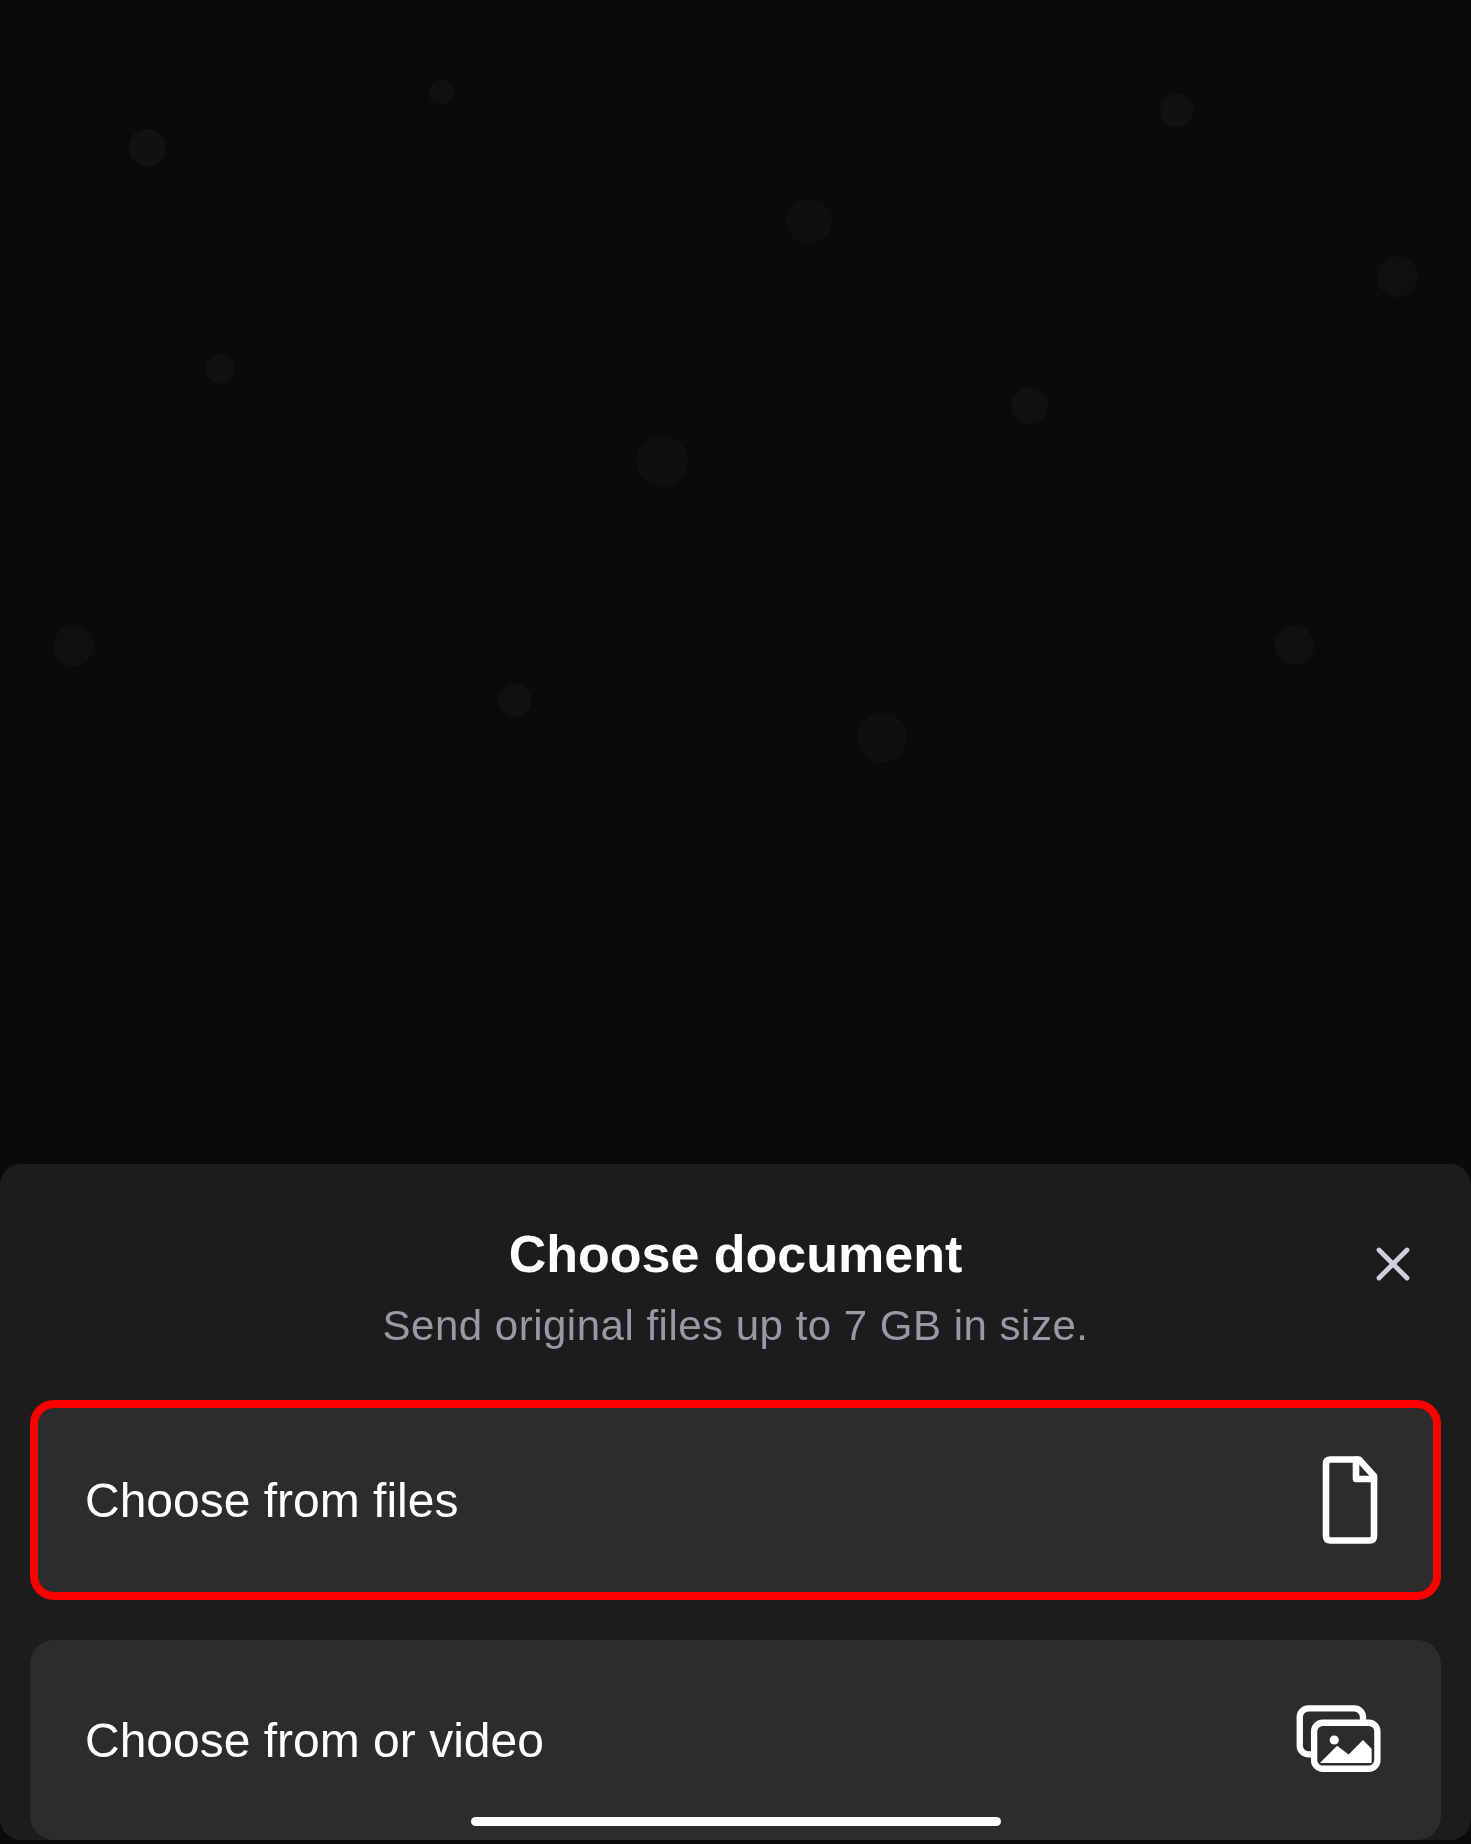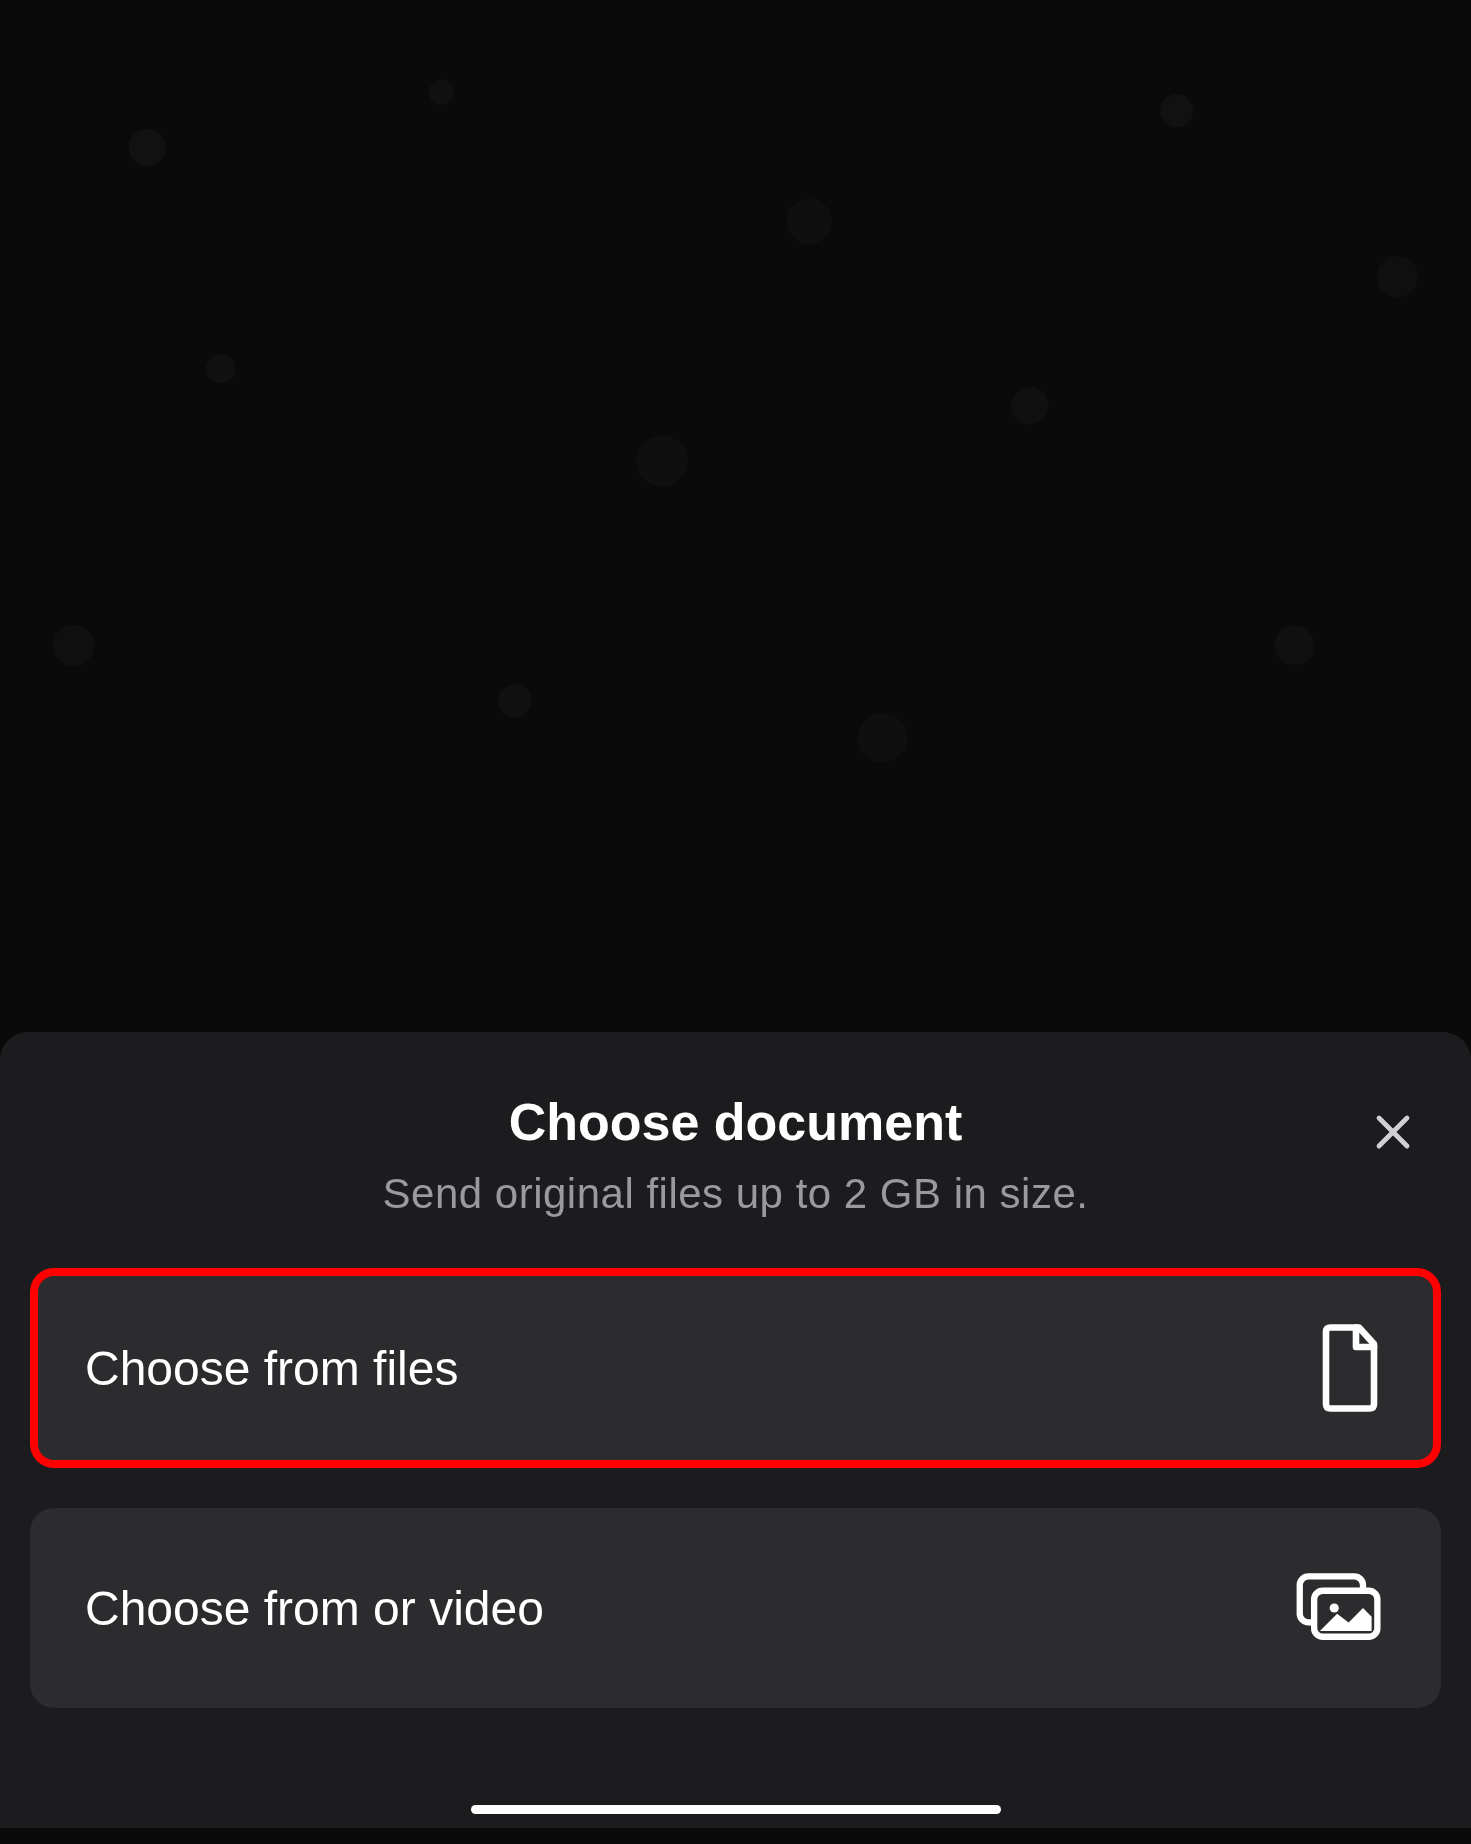--- a/index.html
+++ b/index.html
@@ -33,28 +33,28 @@
       radial-gradient(circle at 45% 25%, rgba(60,60,60,0.10) 25px, transparent 26px),
       radial-gradient(circle at 70% 22%, rgba(60,60,60,0.12) 18px, transparent 19px),
       radial-gradient(circle at 5% 35%, rgba(60,60,60,0.11) 20px, transparent 21px),
       radial-gradient(circle at 35% 38%, rgba(60,60,60,0.13) 16px, transparent 17px),
       radial-gradient(circle at 60% 40%, rgba(60,60,60,0.10) 24px, transparent 25px),
       radial-gradient(circle at 88% 35%, rgba(60,60,60,0.12) 19px, transparent 20px);
   }
   
   .sheet {
     position: absolute;
-    bottom: 16px;
+    bottom: 4px;
     left: 0;
     right: 0;
     background: #1c1c1e;
     border-top-left-radius: 28px;
     border-top-right-radius: 28px;
     padding-top: 60px;
-    padding-bottom: 120px;
+    border-radius: 21px;
   }
   
   .sheet-header {
     position: relative;
     text-align: center;
     padding: 0 40px 50px 40px;
   }
   
   .sheet-title {
     color: #ffffff;
@@ -132,21 +132,21 @@
 </style>
 </head>
 <body>
 
 <div class="backdrop"></div>
 
 <div class="sheet">
 
   <div class="sheet-header">
     <div class="sheet-title">Choose document</div>
-    <div class="sheet-subtitle">Send original files up to 2 GB in size.</div>
+    <div class="sheet-subtitle">Send original files up to 7 GB in size.</div>
     <div class="close-btn">
       <svg width="48" height="48" viewBox="0 0 24 24" fill="none" stroke="currentColor" stroke-width="2.4" stroke-linecap="round">
         <line x1="5" y1="5" x2="19" y2="19"></line>
         <line x1="19" y1="5" x2="5" y2="19"></line>
       </svg>
     </div>
   </div>
 
   <div class="options">
 

